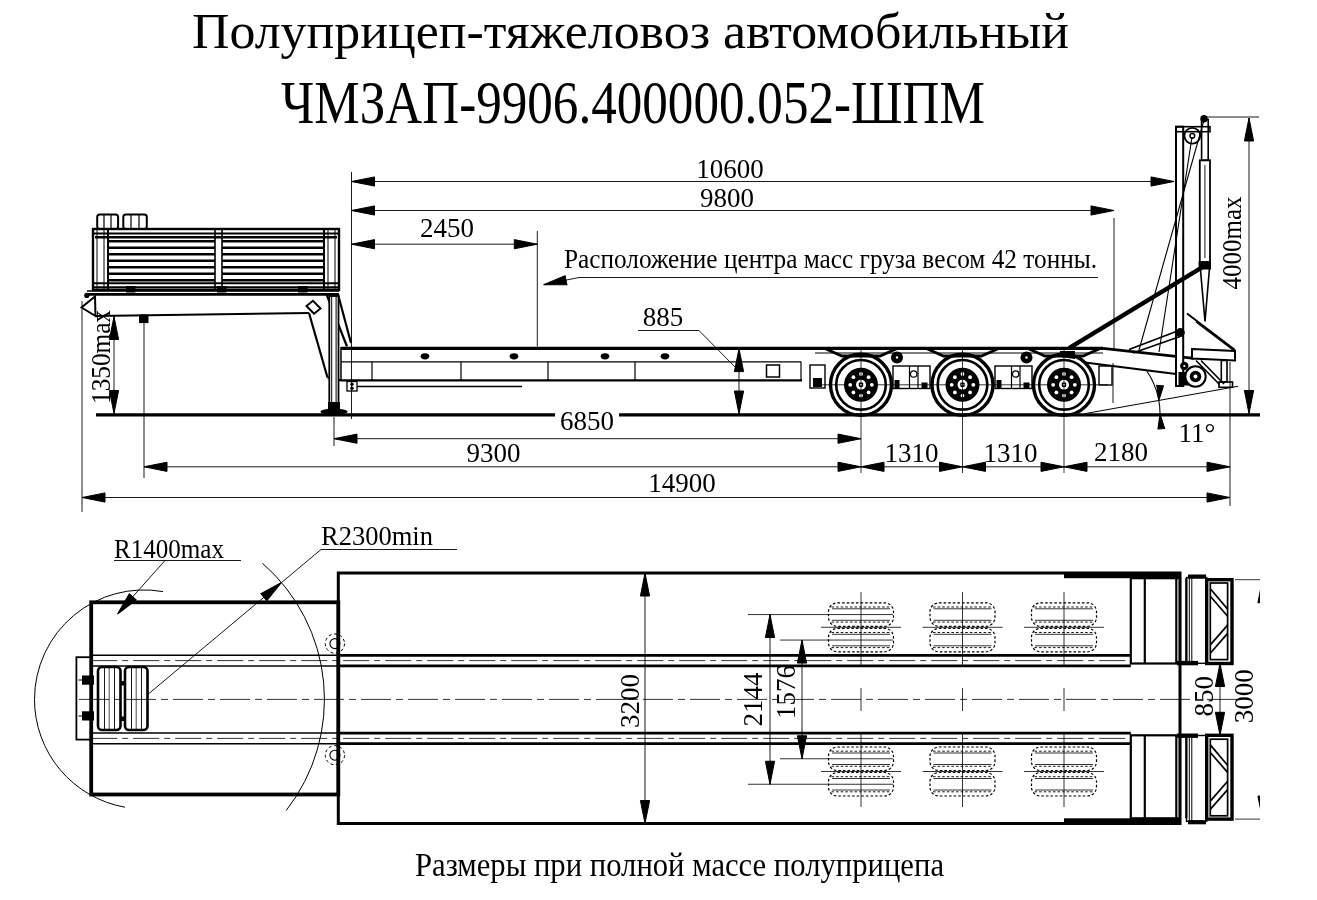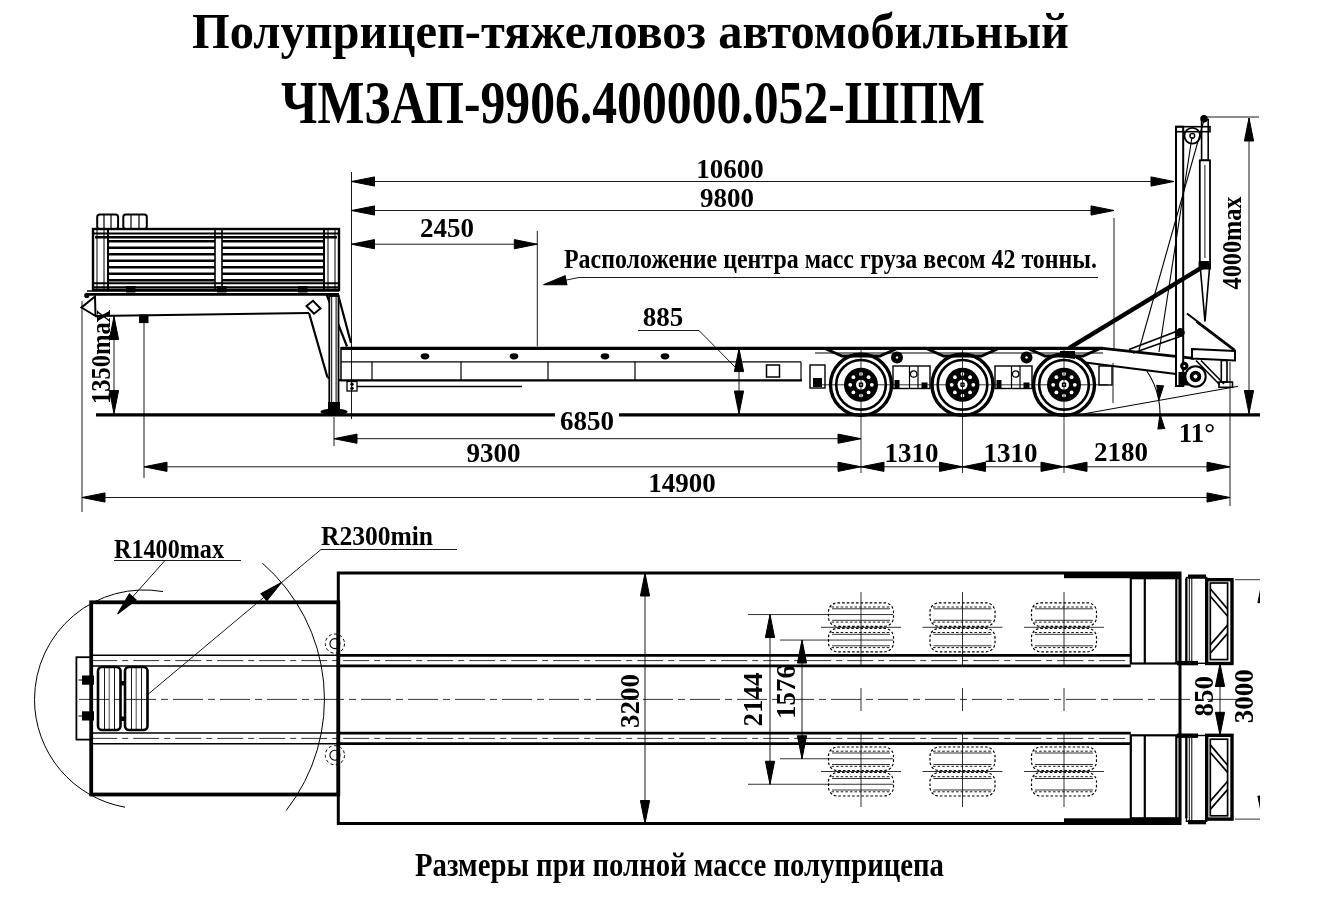--- a/index.html
+++ b/index.html
@@ -1,16 +1,16 @@
 <!DOCTYPE html>
 <html><head>
 <meta charset="utf-8">
 <style>
   html,body{margin:0;padding:0;background:#fff;}
-  .wrap{width:1260px;height:900px;position:relative;background:#fff;overflow:hidden;font-weight:bold;}
+  .wrap{width:1260px;height:900px;position:relative;background:#fff;overflow:hidden;}
   svg{display:block;}
   text{font-family:"Liberation Serif", serif; fill:#000;}
 </style>
 </head>
 <body>
 <div class="wrap">
 <svg width="1317" height="900" viewBox="0 0 1317 900">
 <defs>
 <path id="arL" d="M0,0 L23,4.6 L23,-4.6 Z" fill="#000"></path>
 <path id="arS" d="M0,0 L15,3.4 L15,-3.4 Z" fill="#000"></path>

